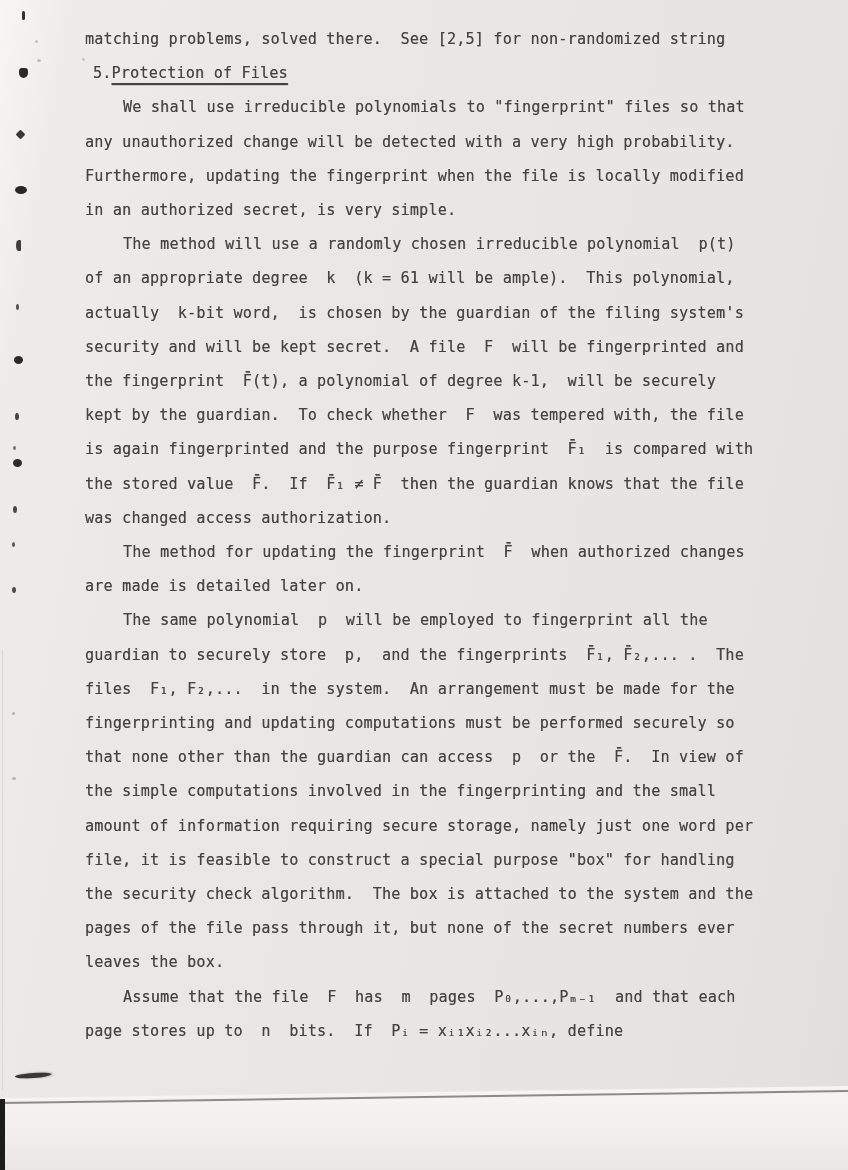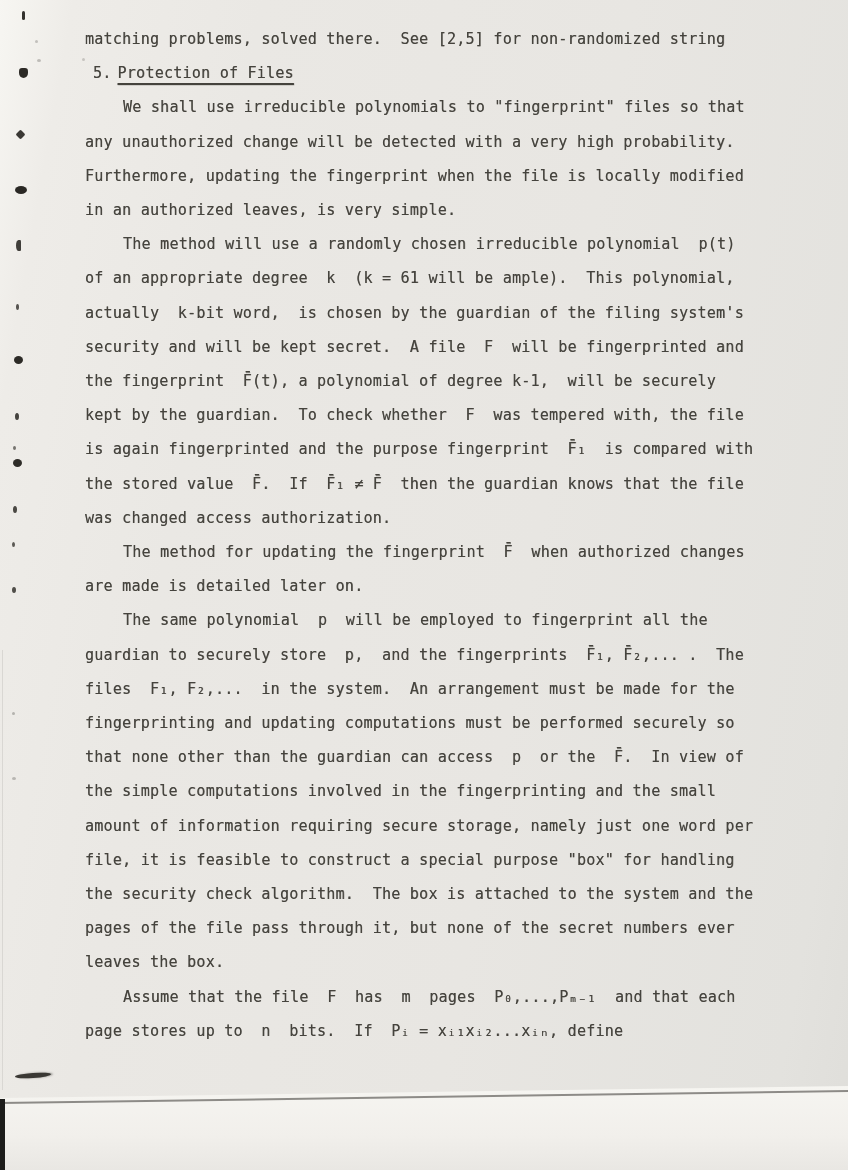--- a/index.html
+++ b/index.html
@@ -10,21 +10,21 @@
   }
   .text-block {
     position:absolute; left:85px; top:22px; width:700px;
     color:#45433d; font-size:15px; line-height:34.2px; letter-spacing:0.25px;
     text-shadow:0.3px 0.3px 0.6px rgba(62,60,54,0.55);
   }
   .line { white-space:pre; min-height:34.2px; }
   .indent { padding-left:38px; }
   .heading { padding-left:8px; }
   .heading .title {
-    margin-left:6px;
+    margin-left:0;
     text-decoration:underline;
     text-underline-offset:5px;
     text-decoration-thickness:1.5px;
   }
   .mark { position:absolute; border-radius:50%; }
   .vline { position:absolute; left:2px; top:650px; width:1px; height:440px; background:#d9d7d3; }
   .bottom-sheet {
     position:absolute; left:0; top:1086px; width:848px; height:84px;
     background:linear-gradient(180deg,#f6f5f1 0%,#f1efeb 60%,#e9e7e3 100%);
     clip-path:polygon(0 12px,100% 0,100% 84px,0 84px);
@@ -70,21 +70,21 @@
   <div class="vline"></div>
 
   <div class="text-block">
     <div class="line">matching problems, solved there.  See [2,5] for non-randomized string</div>
 
     <div class="line heading"><span>5.</span><span class="title">Protection of Files</span></div>
 
     <div class="line indent">We shall use irreducible polynomials to "fingerprint" files so that</div>
     <div class="line">any unauthorized change will be detected with a very high probability.</div>
     <div class="line">Furthermore, updating the fingerprint when the file is locally modified</div>
-    <div class="line">in an authorized leaves, is very simple.</div>
+    <div class="line">in an authorized secret, is very simple.</div>
 
     <div class="line indent">The method will use a randomly chosen irreducible polynomial  p(t)</div>
     <div class="line">of an appropriate degree  k  (k = 61 will be ample).  This polynomial,</div>
     <div class="line">actually  k-bit word,  is chosen by the guardian of the filing system's</div>
     <div class="line">security and will be kept secret.  A file  F  will be fingerprinted and</div>
     <div class="line">the fingerprint  F̄(t), a polynomial of degree k-1,  will be securely</div>
     <div class="line">kept by the guardian.  To check whether  F  was tempered with, the file</div>
     <div class="line">is again fingerprinted and the purpose fingerprint  F̄₁  is compared with</div>
     <div class="line">the stored value  F̄.  If  F̄₁ ≠ F̄  then the guardian knows that the file</div>
     <div class="line">was changed access authorization.</div>

